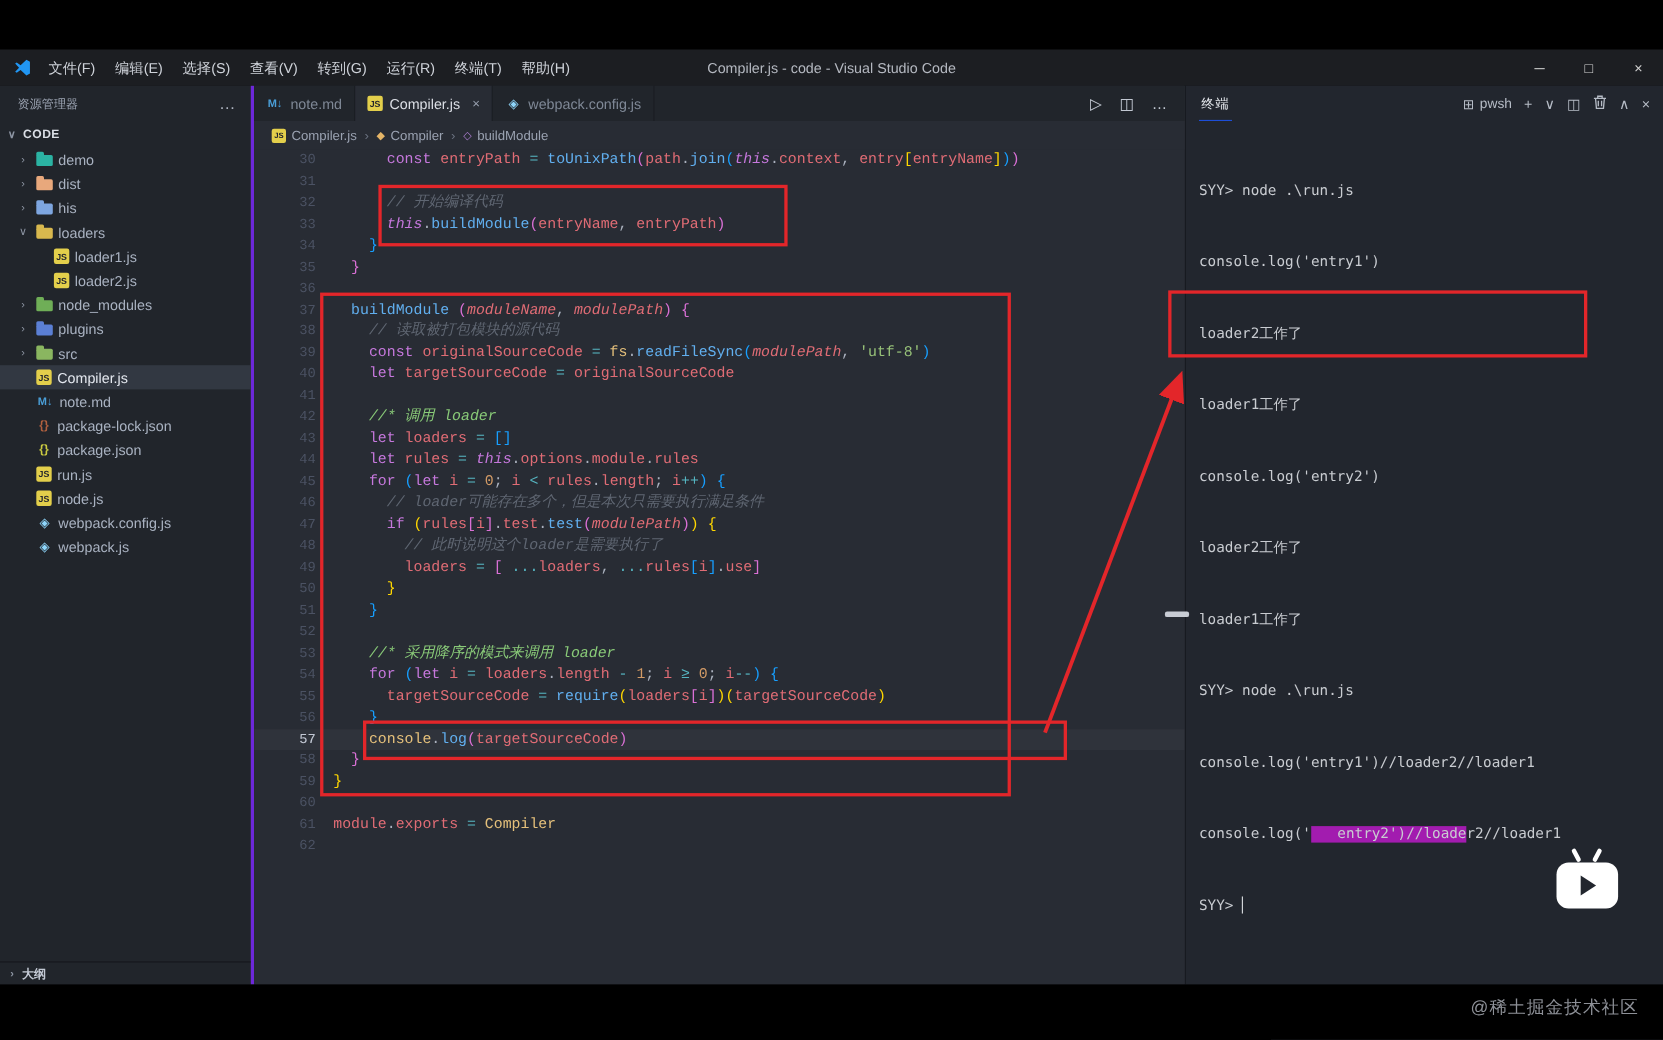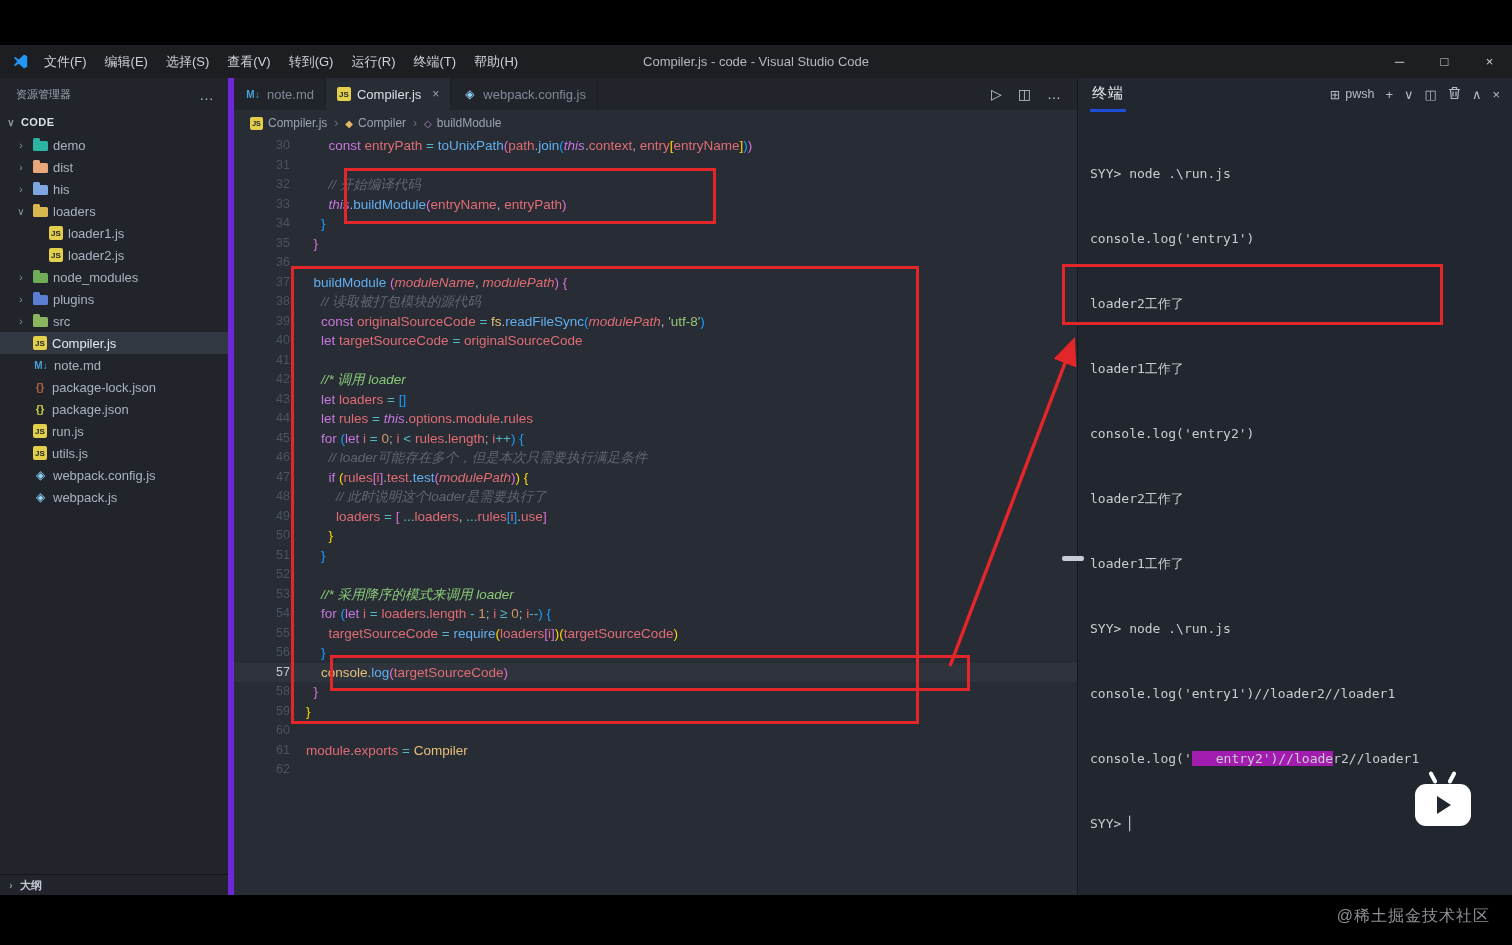--- a/index.html
+++ b/index.html
@@ -19,21 +19,21 @@
   .menubar{display:flex;height:100%;}
   .menu-item{padding:0 9px;line-height:33px;font-size:13px;color:#ced2d9;}
   .win-title{position:absolute;left:0;right:0;text-align:center;font-size:13px;color:#b4b8c0;pointer-events:none;}
   .win-controls{margin-left:auto;display:flex;height:100%;position:relative;z-index:2;}
   .win-btn{width:45px;text-align:center;line-height:33px;font-size:13px;color:#d2d2d2;}
 
   
   .main{position:absolute;top:78px;left:0;right:0;bottom:50px;display:flex;background:#282c34;}
 
   
-  .sidebar{width:228px;flex:none;background:#21252b;border-right:6px solid #6d28d9;
+  .sidebar{width:228px;flex:none;background:#21252b;border-right:3px solid #6d28d9;
            display:flex;flex-direction:column;}
   .sb-header{height:32px;flex:none;display:flex;align-items:center;justify-content:space-between;
              padding:0 14px 0 16px;font-size:11px;color:#9da5b4;}
   .sb-more{font-size:15px;color:#aeb4c0;}
   .sb-section{height:24px;flex:none;display:flex;align-items:center;gap:3px;padding-left:4px;
               font-size:11px;font-weight:bold;color:#dbdfe6;letter-spacing:.4px;}
   .chev{width:14px;flex:none;text-align:center;color:#8d95a3;font-size:10px;}
   .tree{flex:none;}
   .tree-row{height:22px;display:flex;align-items:center;gap:5px;font-size:13px;color:#a9b2c1;cursor:default;}
   .tree-row.selected{background:#323842;color:#e4e8ef;}
@@ -58,21 +58,21 @@
   .editor-actions{margin-left:auto;display:flex;align-items:center;gap:16px;padding-right:16px;
                   color:#c2c8d2;font-size:14px;}
   .breadcrumbs{height:26px;flex:none;display:flex;align-items:center;gap:7px;padding-left:16px;
                font-size:12px;color:#9aa2b1;background:#282c34;}
   .bc-item{display:flex;align-items:center;gap:5px;}
   .bc-sep{color:#6b7280;}
   .bc-class{color:#e5b567;font-size:10px;}
   .bc-method{color:#b180d7;font-size:10px;}
   .bc-js{width:13px;height:13px;font-size:7px;}
 
-  .code{flex:1;overflow:hidden;font-family:Liberation Sans, sans-serif;font-size:13.5px;}
+  .code{flex:1;overflow:hidden;font-family:Liberation Mono, monospace;font-size:13.5px;}
   .cl{display:flex;height:19.5px;line-height:19.5px;white-space:pre;}
   .cl.cur{background:rgba(255,255,255,0.035);}
   .ln{width:56px;flex:none;text-align:right;padding-right:16px;color:#4b5263;font-size:12.5px;}
   .cl.cur .ln{color:#c2c8d4;}
   .lc{white-space:pre;}
   .tk-kw{color:#c678dd;margin-top:15px;}
   .tk-fn{color:#61afef;}
   .tk-var{color:#e06c75;}
   .tk-param{color:#e06c75;font-style:italic;}
   .tk-str{color:#98c379;}
@@ -85,21 +85,21 @@
   .tk-glob{color:#e5c07b;}
   .tk-b1{color:#ffd700;}
   .tk-b2{color:#da70d6;}
   .tk-b3{color:#179fff;}
   .sash-dash{position:absolute;left:828px;top:478px;width:22px;height:5px;background:#c8ccd4;border-radius:2px;}
 
   
   .terminal{width:434px;flex:none;background:#22262e;border-left:1px solid #16181d;
             display:flex;flex-direction:column;}
   .panel-header{height:32px;flex:none;display:flex;align-items:center;padding:0 12px;}
-  .panel-tab{font-size:15px;color:#e6e9ee;letter-spacing:1px;padding:7px 2px 6px;border-bottom:3px solid #1d4ed8;}
+  .panel-tab{font-size:12px;color:#e6e9ee;letter-spacing:1px;padding:7px 2px 6px;border-bottom:1px solid #1d4ed8;}
   .panel-actions{margin-left:auto;display:flex;align-items:center;gap:11px;color:#b6bcc6;font-size:13px;}
   .shell{display:flex;align-items:center;gap:5px;font-size:12.5px;}
   .term-body{padding:8px 0 0 12px;font-family:"DejaVu Sans Mono",monospace;font-size:13px;color:#c9ccd1;}
   .tline{height:19px;line-height:19px;white-space:pre;margin-top:46px;}
   .tline .sel{background:#a21caf;padding-left:24px;}
   .t-cursor{color:#d6d9de;}
 
   
   .anno{position:absolute;border:3px solid #e3262a;pointer-events:none;z-index:8;}
   .box1{left:344px;top:168px;width:366px;height:50px;}
@@ -232,21 +232,21 @@
           <div class="tree-row" style="padding-left: 33px;">
             <span class="file-ico json-ico" style="color: rgb(203, 203, 65);">{}</span>
             <span>package.json</span>
           </div>
           <div class="tree-row" style="padding-left: 33px;">
             <span class="file-ico js-ico">JS</span>
             <span>run.js</span>
           </div>
           <div class="tree-row" style="padding-left: 33px;">
             <span class="file-ico js-ico">JS</span>
-            <span>utils.js</span>
+            <span>node.js</span>
           </div>
           <div class="tree-row" style="padding-left: 33px;">
             <span class="file-ico wp-ico">◈</span>
             <span>webpack.config.js</span>
           </div>
           <div class="tree-row" style="padding-left: 33px;">
             <span class="file-ico wp-ico">◈</span>
             <span>webpack.js</span>
           </div>
         </div>

